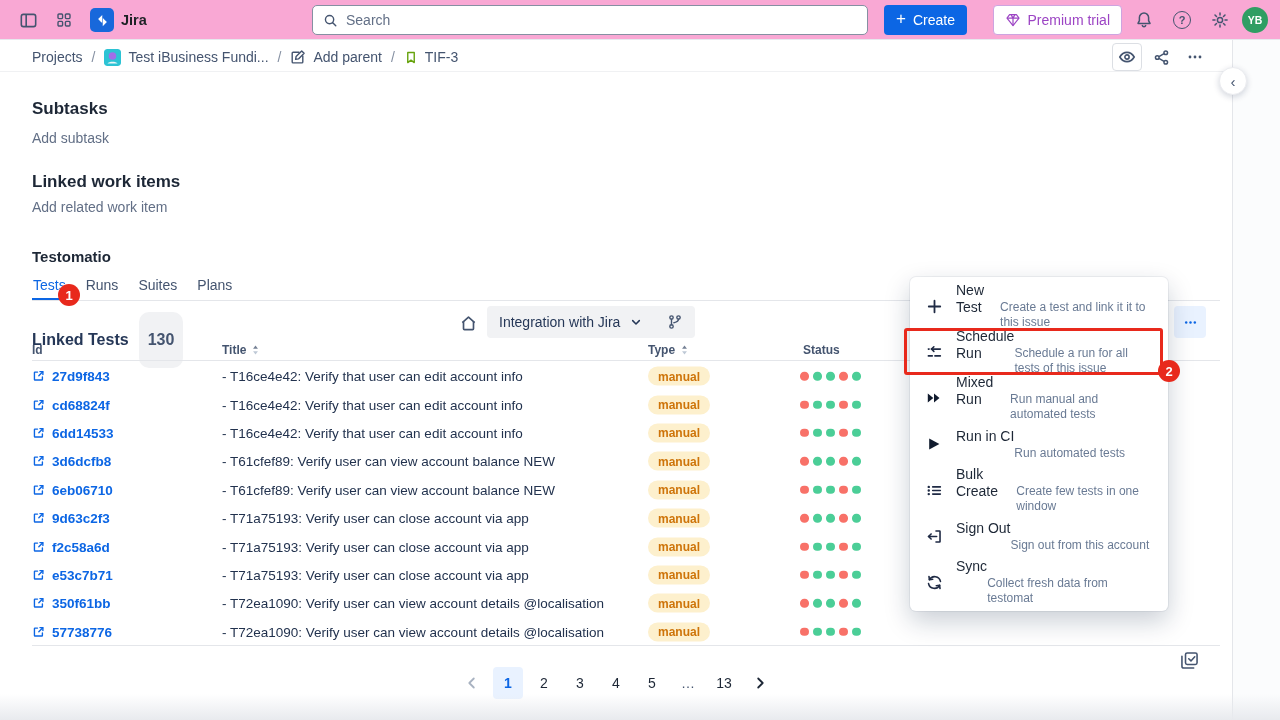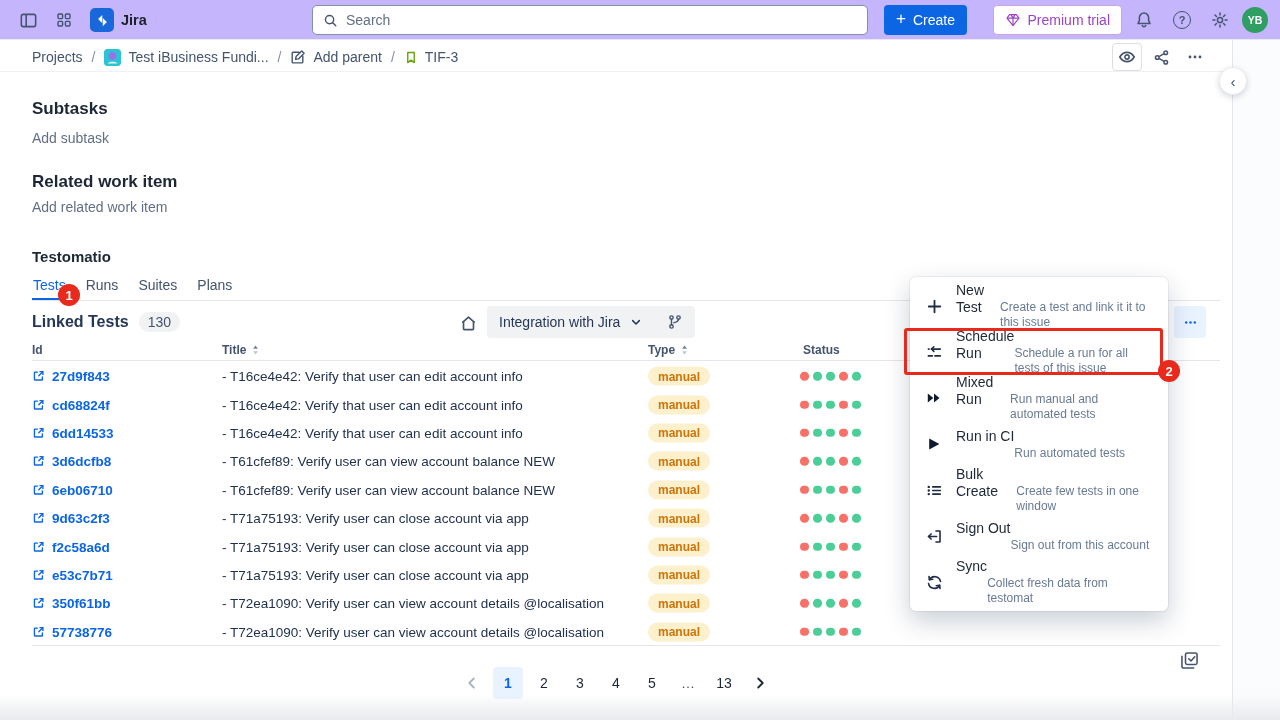--- a/index.html
+++ b/index.html
@@ -1,20 +1,20 @@
 <!DOCTYPE html>
 <html><head>
 <meta charset="utf-8">
 <style>
   *{margin:0;padding:0;box-sizing:border-box}
   body{width:1280px;height:720px;font-family:"Liberation Sans",sans-serif;color:#172b4d;background:#fff;overflow:hidden}
   .stage{position:relative;width:1280px;height:720px;font-size:14px}
 
   
-  .topbar{position:absolute;left:0;top:0;width:100%;height:40px;border-bottom:1px solid #e7e9ee;background:#c4b5fd;z-index:4}
+  .topbar{position:absolute;left:0;top:0;width:100%;height:40px;border-bottom:1px solid #e7e9ee;background:#f9a8d4;z-index:4}
   .tb-left{position:absolute;left:12px;top:0;height:40px;display:flex;align-items:center;gap:4px}
   .ib{width:32px;height:32px;border-radius:4px;display:flex;align-items:center;justify-content:center;background:none;border:none;cursor:pointer}
   .logo-wrap{display:flex;align-items:center;gap:7px;padding:0 6px;cursor:pointer}
   .jira-logo{width:24px;height:24px;border-radius:5px;background:#1868db;display:flex;align-items:center;justify-content:center}
   .app-name{font-weight:700;font-size:14.5px;color:#1d2125}
   .search{position:absolute;left:312px;top:5px;width:556px;height:30px;border:1px solid #8590a2;border-radius:5px;display:flex;align-items:center;padding:0 10px;gap:8px;background:#fff}
   .search input{border:none;outline:none;flex:1;font-size:14px;font-family:inherit;color:#172b4d;background:transparent}
   .search input::placeholder{color:#626f86}
   .create-btn{position:absolute;left:884px;top:5px;height:30px;padding:0 12px;background:#0c66e4;color:#fff;border:none;border-radius:4px;font-size:14px;font-weight:500;display:flex;align-items:center;gap:7px;cursor:pointer;font-family:inherit}
   .create-plus{font-size:17px;font-weight:400;margin-top:-2px}
@@ -52,21 +52,21 @@
   .tab{padding:0 1px 7px;font-size:14px;color:#44546f;cursor:pointer}
   .tab.active{color:#0c66e4;box-shadow:inset 0 -2px 0 #0c66e4;font-weight:500}
 
   .step-badge{position:absolute;width:22px;height:22px;border-radius:50%;background:#e8291c;color:#fff;font-size:13px;font-weight:700;display:flex;align-items:center;justify-content:center;z-index:15}
   #badge1{left:58px;top:284px}
   #badge2{left:1158px;top:360px}
 
   
   .linked-row{position:absolute;left:32px;top:312px;display:flex;align-items:center;gap:10px}
   .linked-title{font-size:16px;font-weight:600;color:#253757}
-  .count-pill{background:#f1f2f4;color:#44546f;font-size:14px;font-weight:400;padding:2px 9px;border-radius:10px}
+  .count-pill{background:#f1f2f4;color:#44546f;font-size:16px;font-weight:700;padding:19px 9px;border-radius:10px}
   .home-btn{position:absolute;left:454px;top:309px;width:28px;height:28px;display:flex;align-items:center;justify-content:center;background:none;border:none;cursor:pointer}
   .selector{position:absolute;left:487px;top:306px;height:32px;background:#f1f2f4;border-radius:4px;display:flex;align-items:center}
   .selector-main{display:flex;align-items:center;gap:9px;padding:0 12px;height:100%;cursor:pointer;font-size:14px;font-weight:500;color:#253757}
   .selector-branch{padding:0 12px;height:100%;display:flex;align-items:center;cursor:pointer}
   .more-btn{position:absolute;left:1174px;top:306px;width:32px;height:32px;border-radius:4px;background:#e9f2ff;border:none;display:flex;align-items:center;justify-content:center;cursor:pointer;z-index:1}
 
   
   .thead{position:absolute;left:32px;top:341px;width:1188px;height:20px;font-size:12px;font-weight:700;color:#44546f;border-bottom:1px solid #e4e6ea}
   .th{position:absolute;top:2px;display:flex;gap:5px;align-items:center}
   .th-id{left:0}.th-title{left:190px}.th-type{left:616px}.th-status{left:771px}
@@ -234,21 +234,21 @@
     </button>
   </div>
   <div class="crumb-divider"></div>
 
   <div class="rail-bg"></div>
   <div class="rail-line"></div>
   <button class="rail-toggle">‹</button>
 
   <h2 class="sec-title" id="subtasks-title">Subtasks</h2>
   <div class="sec-action" id="add-subtask">Add subtask</div>
-  <h2 class="sec-title" id="related-title">Related work item</h2>
+  <h2 class="sec-title" id="related-title">Linked work items</h2>
   <div class="sec-action" id="add-related">Add related work item</div>
   <h2 class="sec-title" id="testomatio-title">Testomatio</h2>
 
   <div class="tabs" id="tabs">
       <span class="tab active">Tests</span>
       <span class="tab">Runs</span>
       <span class="tab">Suites</span>
       <span class="tab">Plans</span>
     </div>
   <span class="step-badge" id="badge1" style="background: rgb(232, 41, 28);">1</span>

